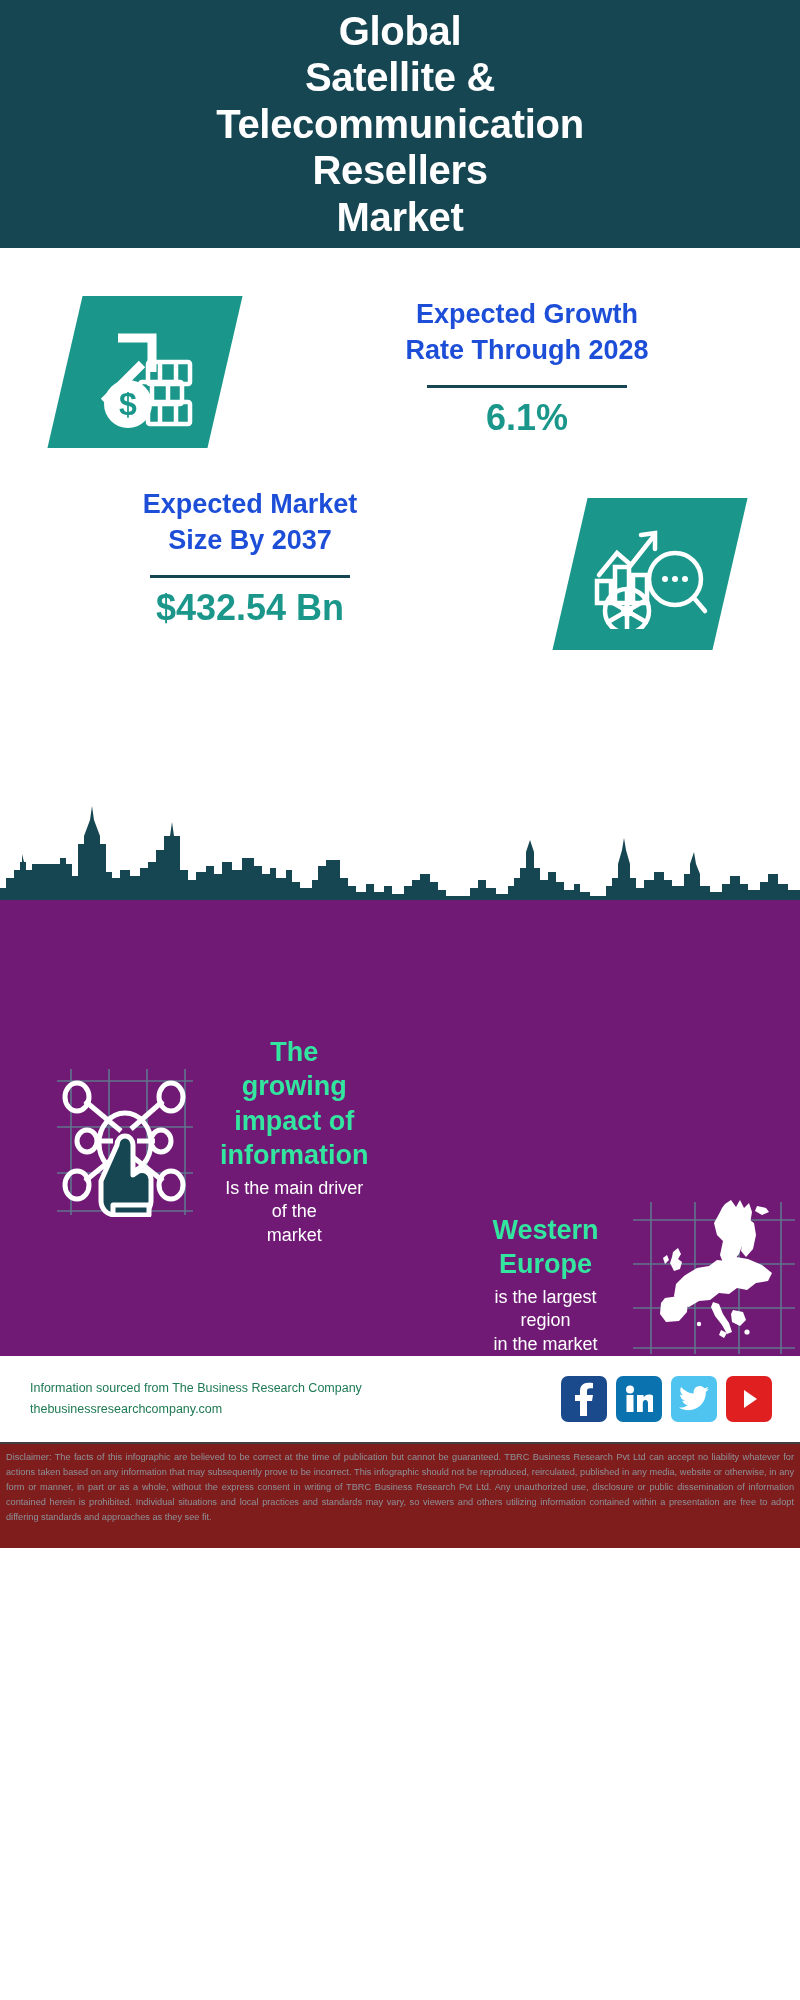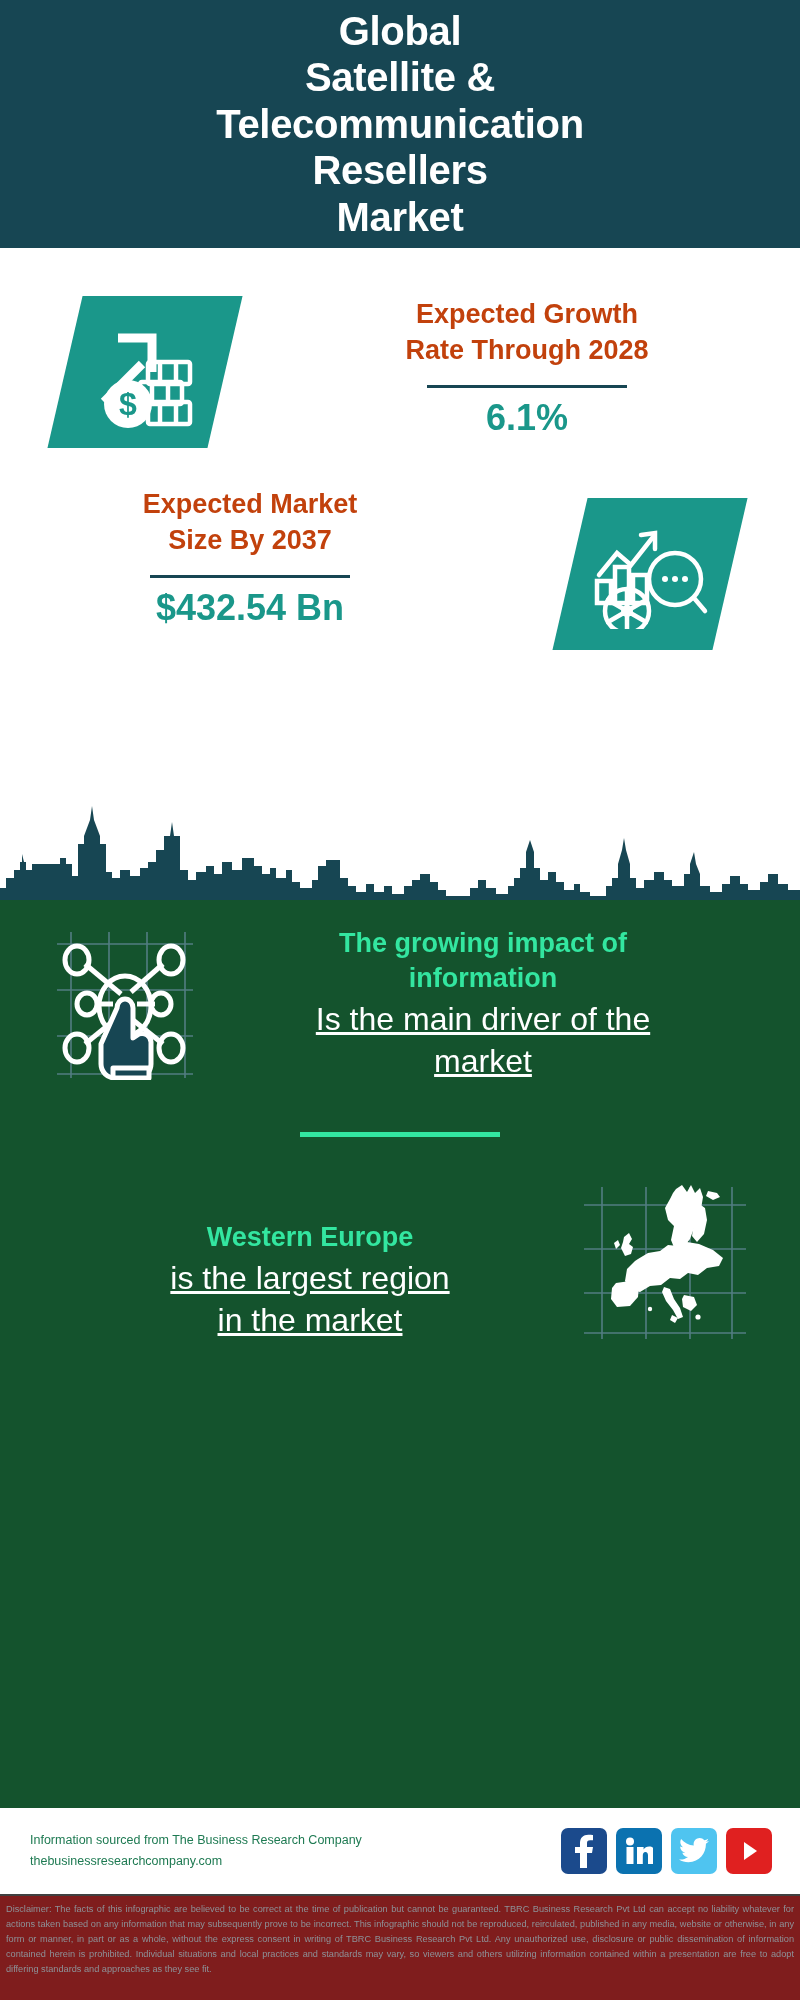--- a/index.html
+++ b/index.html
@@ -9,21 +9,21 @@
   }
   body {
     width: 800px;
     height: 2000px;
     font-family: "Liberation Sans", sans-serif;
     overflow: hidden;
     position: relative;
   }
   .page {
     width: 800px;
-    height: 2000px;
+    height: 1548px;
     position: relative;
     background: #ffffff;
     display: flex;
     flex-direction: column;
   }
 
   
   .header {
     background: #174653;
     height: 248px;
@@ -75,21 +75,21 @@
   }
   .parallelogram > svg {
     transform: skewX(13deg);
   }
   .growth-text {
     flex: 1 1 auto;
     padding-right: 36px;
     text-align: center;
   }
   .kpi-label {
-    color: #c2410c;
+    color: #1d4ed8;
     font-size: 27px;
     font-weight: bold;
     line-height: 1.35;
   }
   .kpi-rule {
     width: 200px;
     height: 3px;
     background: #174653;
     margin: 16px auto 10px auto;
   }
@@ -132,25 +132,25 @@
     line-height: 0;
   }
   .skyline-wrap svg {
     display: block;
     width: 800px;
     height: 108px;
   }
 
   
   .dark-body {
-    background: #14532d;
-    flex: 1 1 auto;
-    position: relative;
-    display: flex;
-    flex-direction: column;
+    background: #701a75;
+    flex: 1 1 auto;
+    position: relative;
+    display: flex;
+    flex-direction: row;
   }
 
   .block-driver {
     display: flex;
     align-items: center;
     padding: 26px 36px 0 30px;
   }
   .icon-box {
     width: 190px;
     flex: 0 0 auto;
@@ -163,24 +163,23 @@
     padding-right: 18px;
   }
   .accent-head {
     color: #33E6A0;
     font-size: 27px;
     font-weight: bold;
     line-height: 1.28;
   }
   .white-sub {
     color: #ffffff;
-    font-size: 32px;
+    font-size: 18px;
     line-height: 1.3;
     margin-top: 4px;
-    text-decoration: underline;
   }
 
   .mid-divider {
     width: 200px;
     height: 5px;
     background: #33E6A0;
     margin: 50px auto 46px auto;
   }
 
   .block-region {

